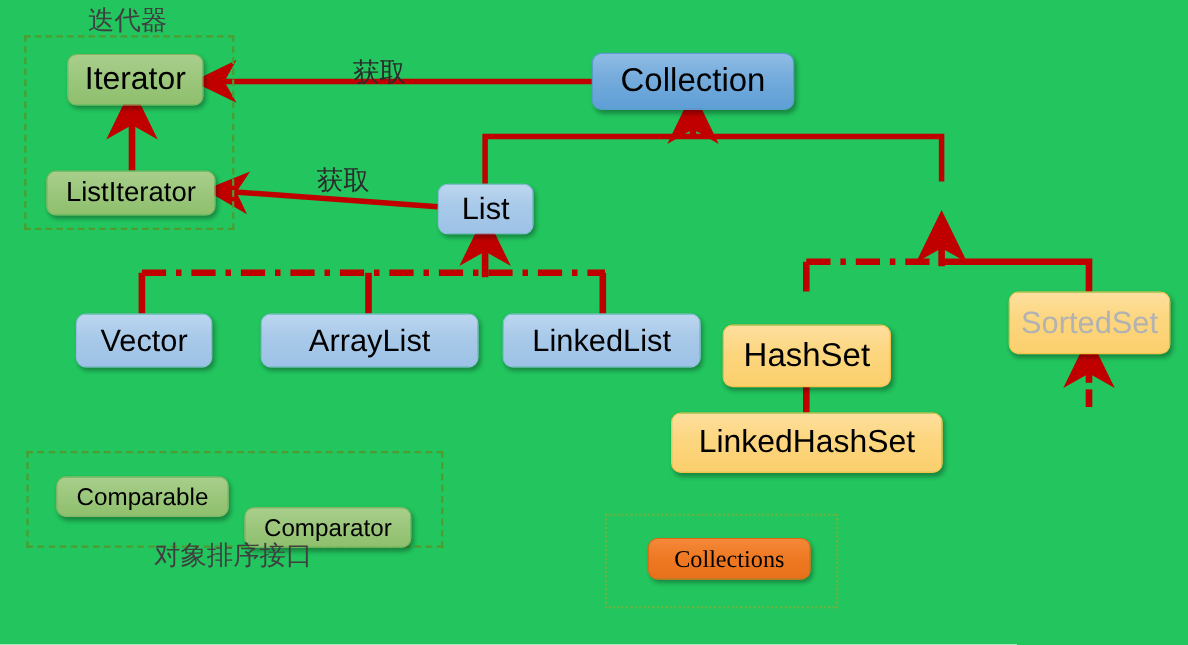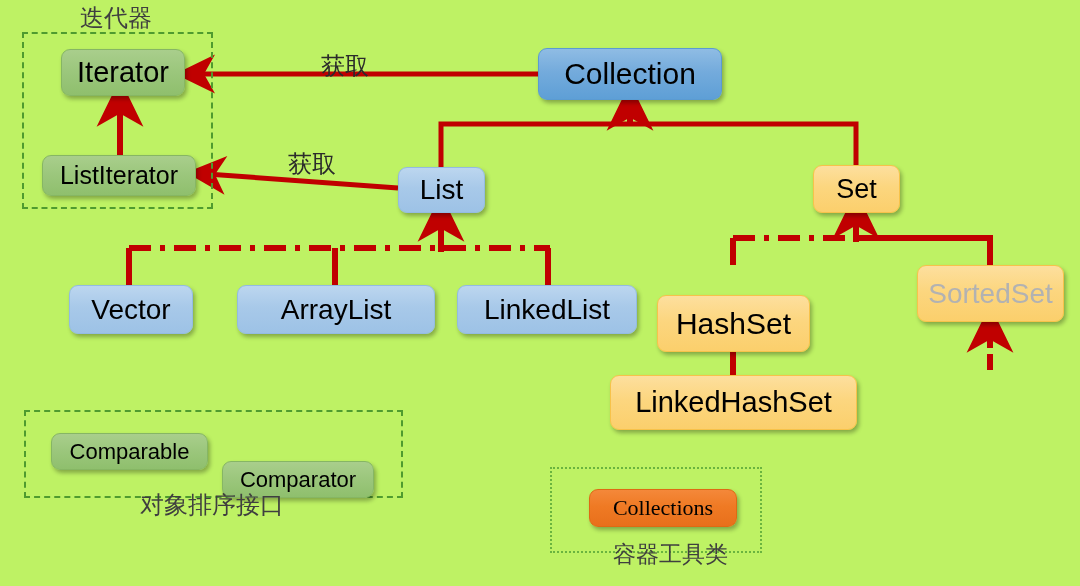--- a/index.html
+++ b/index.html
@@ -7,21 +7,21 @@
     padding: 0;
     background: #ffffff;
   }
   body {
     font-family: "Liberation Sans", "DejaVu Sans", sans-serif;
   }
   #canvas {
     position: relative;
     width: 1080px;
     height: 586px;
-    background: #bef264;
+    background: #22c55e;
     overflow: hidden;
   }
   svg.edges {
     position: absolute;
     left: 0;
     top: 0;
     width: 1080px;
     height: 586px;
     pointer-events: none;
   }
@@ -104,21 +104,20 @@
   <div class="group-frame dashed-green" style="left:22px; top:32px; width:191px; height:177px;"></div>
 
   <div class="group-frame dashed-green" style="left:24px; top:410px; width:379px; height:88px;"></div>
 
   <div class="group-frame dotted-green" style="left:550px; top:467px; width:212px; height:86px;"></div>
 
   <div class="group-caption" style="left:80px; top:2px; font-size:24px;">迭代器</div>
 
   <div class="group-caption" style="left:140px; top:489px; font-size:24px;">对象排序接口</div>
 
-  <div class="group-caption" style="left:613px; top:539px; font-size:23px;">容器工具类</div>
 
   <svg class="edges" viewBox="0 0 1080 586" xmlns="http://www.w3.org/2000/svg">
     <defs>
       <marker id="arrowRed" markerWidth="9" markerHeight="9" refX="4.2" refY="4.5" orient="auto" markerUnits="strokeWidth">
         <path d="M0.4,0.6 L8.4,4.5 L0.4,8.4 L2.6,4.5 Z" fill="#c00000"></path>
       </marker>
     </defs>
 
     <g>
       <line x1="538" y1="74" x2="196" y2="74" stroke="#c00000" stroke-width="5" marker-end="url(#arrowRed)"></line>
@@ -178,23 +177,20 @@
   </div>
 
   <div class="node blue" style="left:538px; top:48px; width:184px; height:52px; font-size:30px;">
     <span>Collection</span>
   </div>
 
   <div class="node lightblue" style="left:398px; top:167px; width:87px; height:46px; font-size:28px;">
     <span>List</span>
   </div>
 
-  <div class="node amber" style="left:813px; top:165px; width:87px; height:48px; font-size:27px;">
-    <span>Set</span>
-  </div>
 
   <div class="node lightblue" style="left:69px; top:285px; width:124px; height:49px; font-size:28px;">
     <span>Vector</span>
   </div>
 
   <div class="node lightblue" style="left:237px; top:285px; width:198px; height:49px; font-size:28px;">
     <span>ArrayList</span>
   </div>
 
   <div class="node lightblue" style="left:457px; top:285px; width:180px; height:49px; font-size:28px;">

